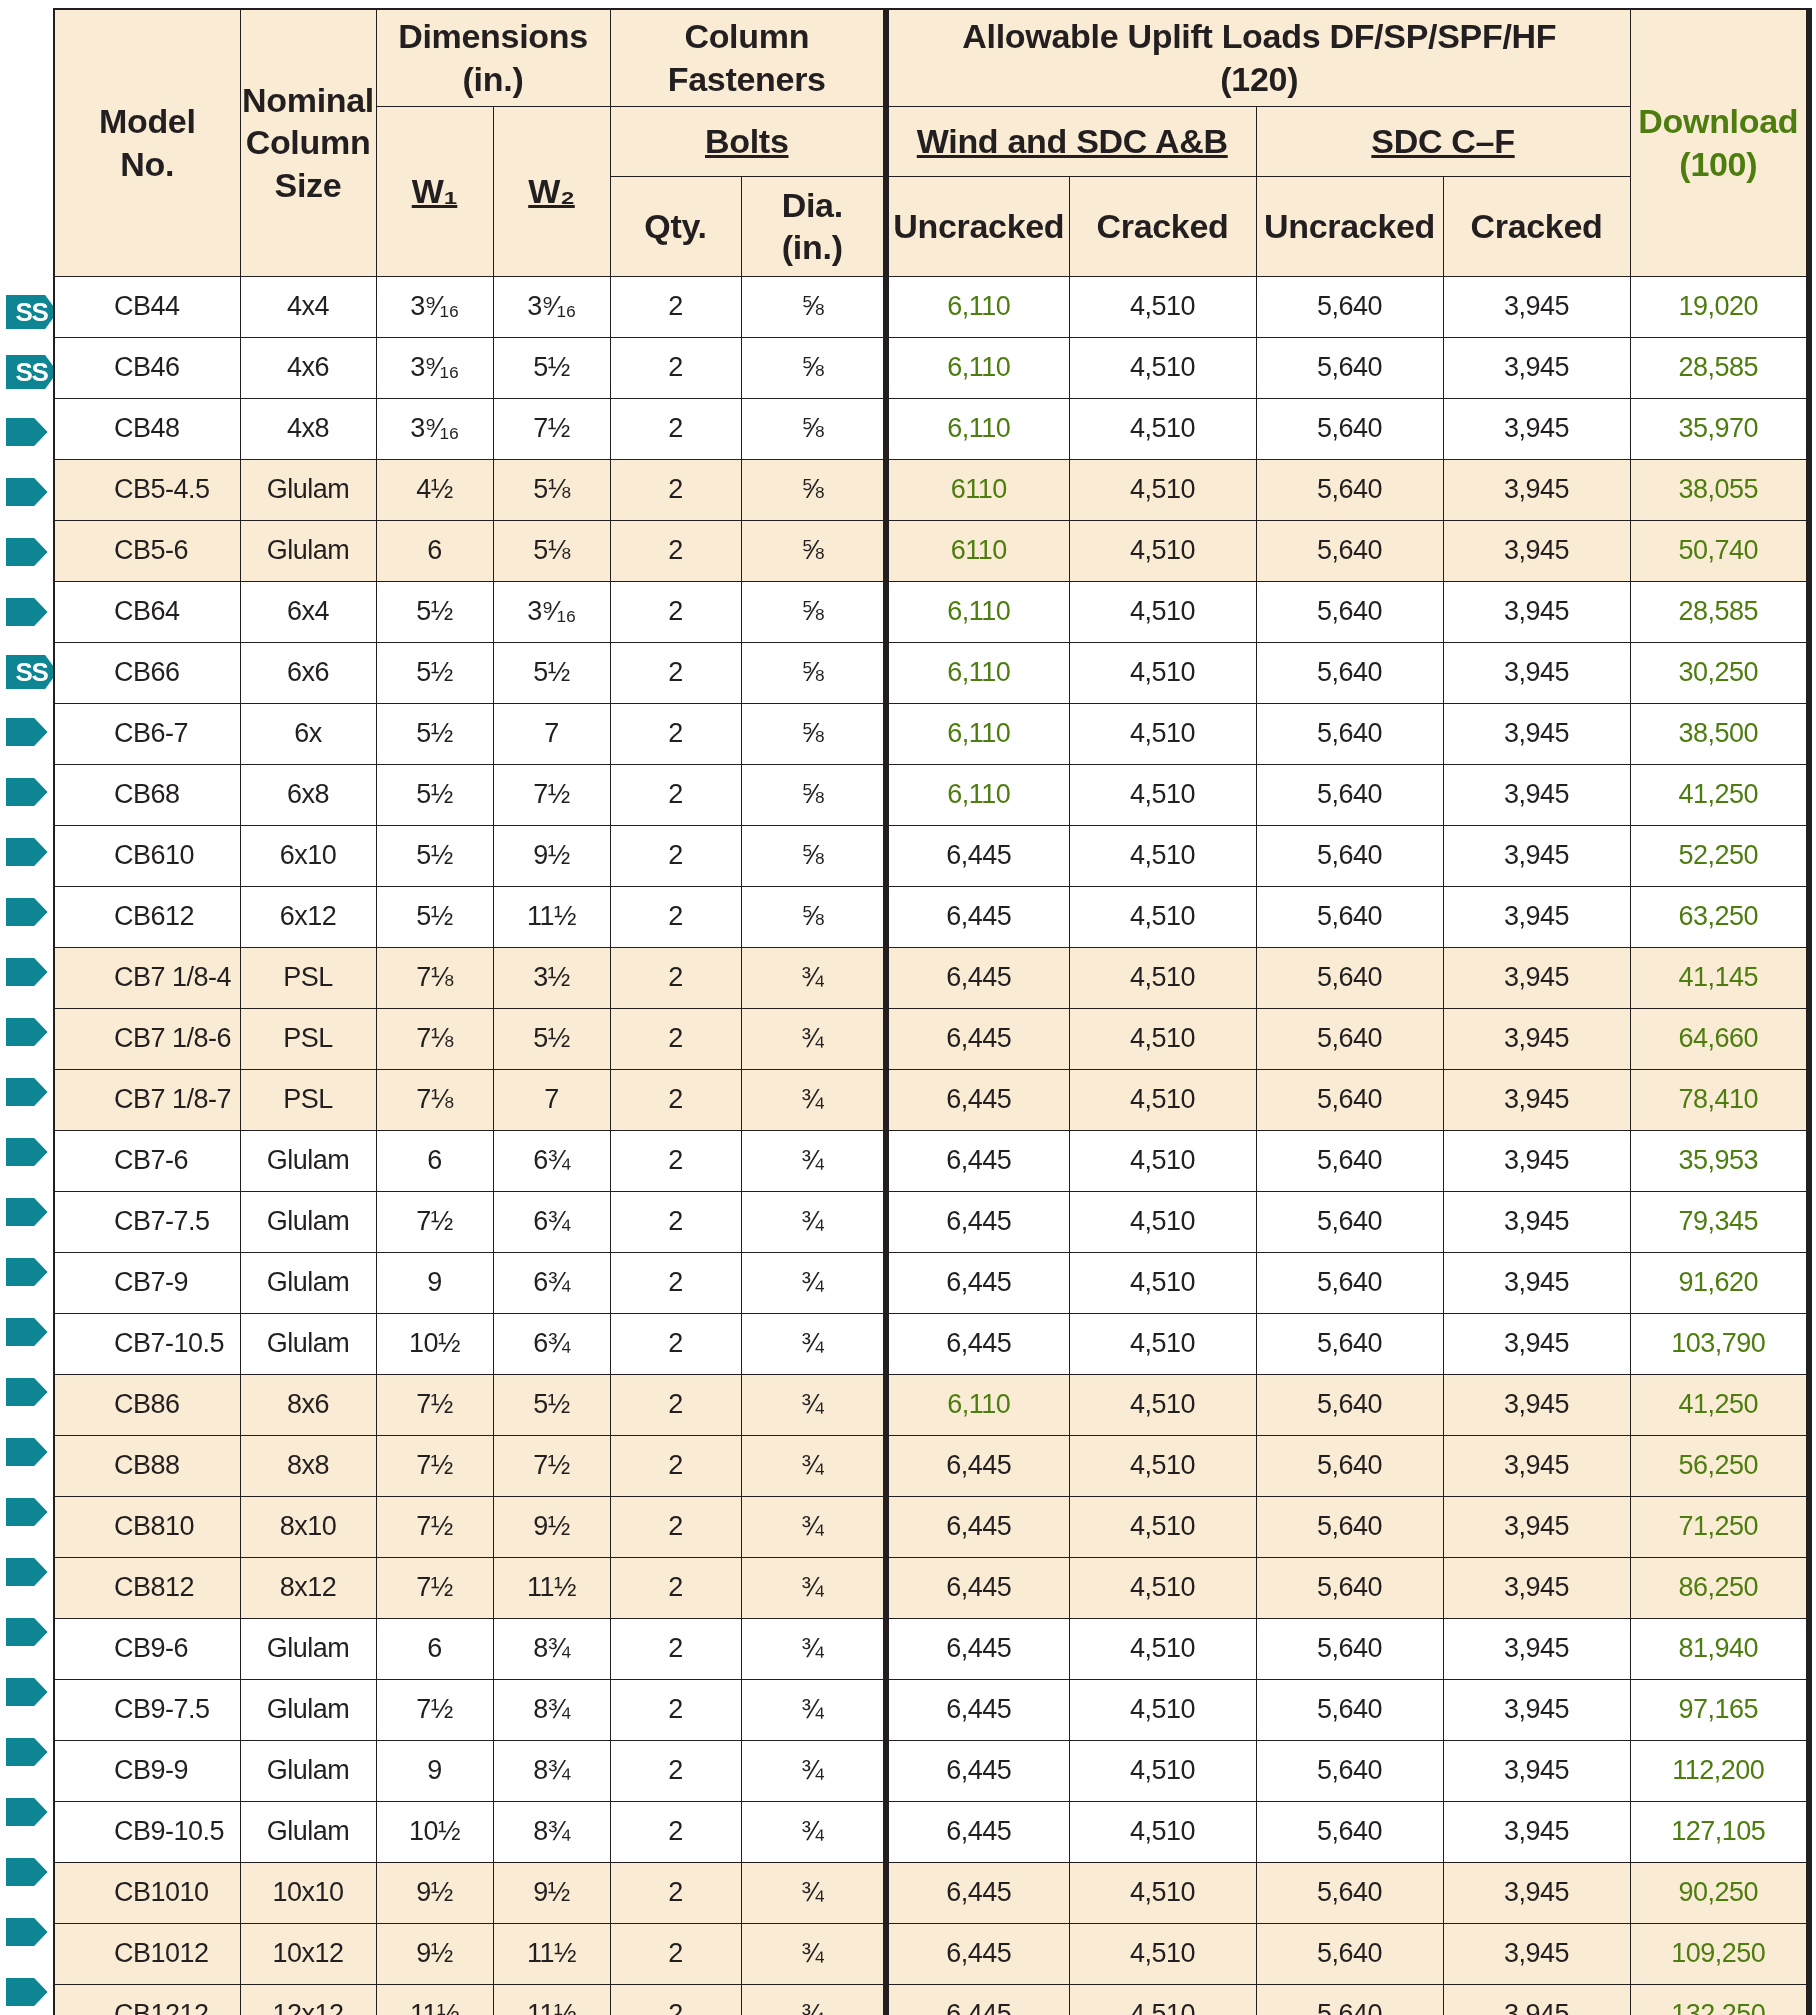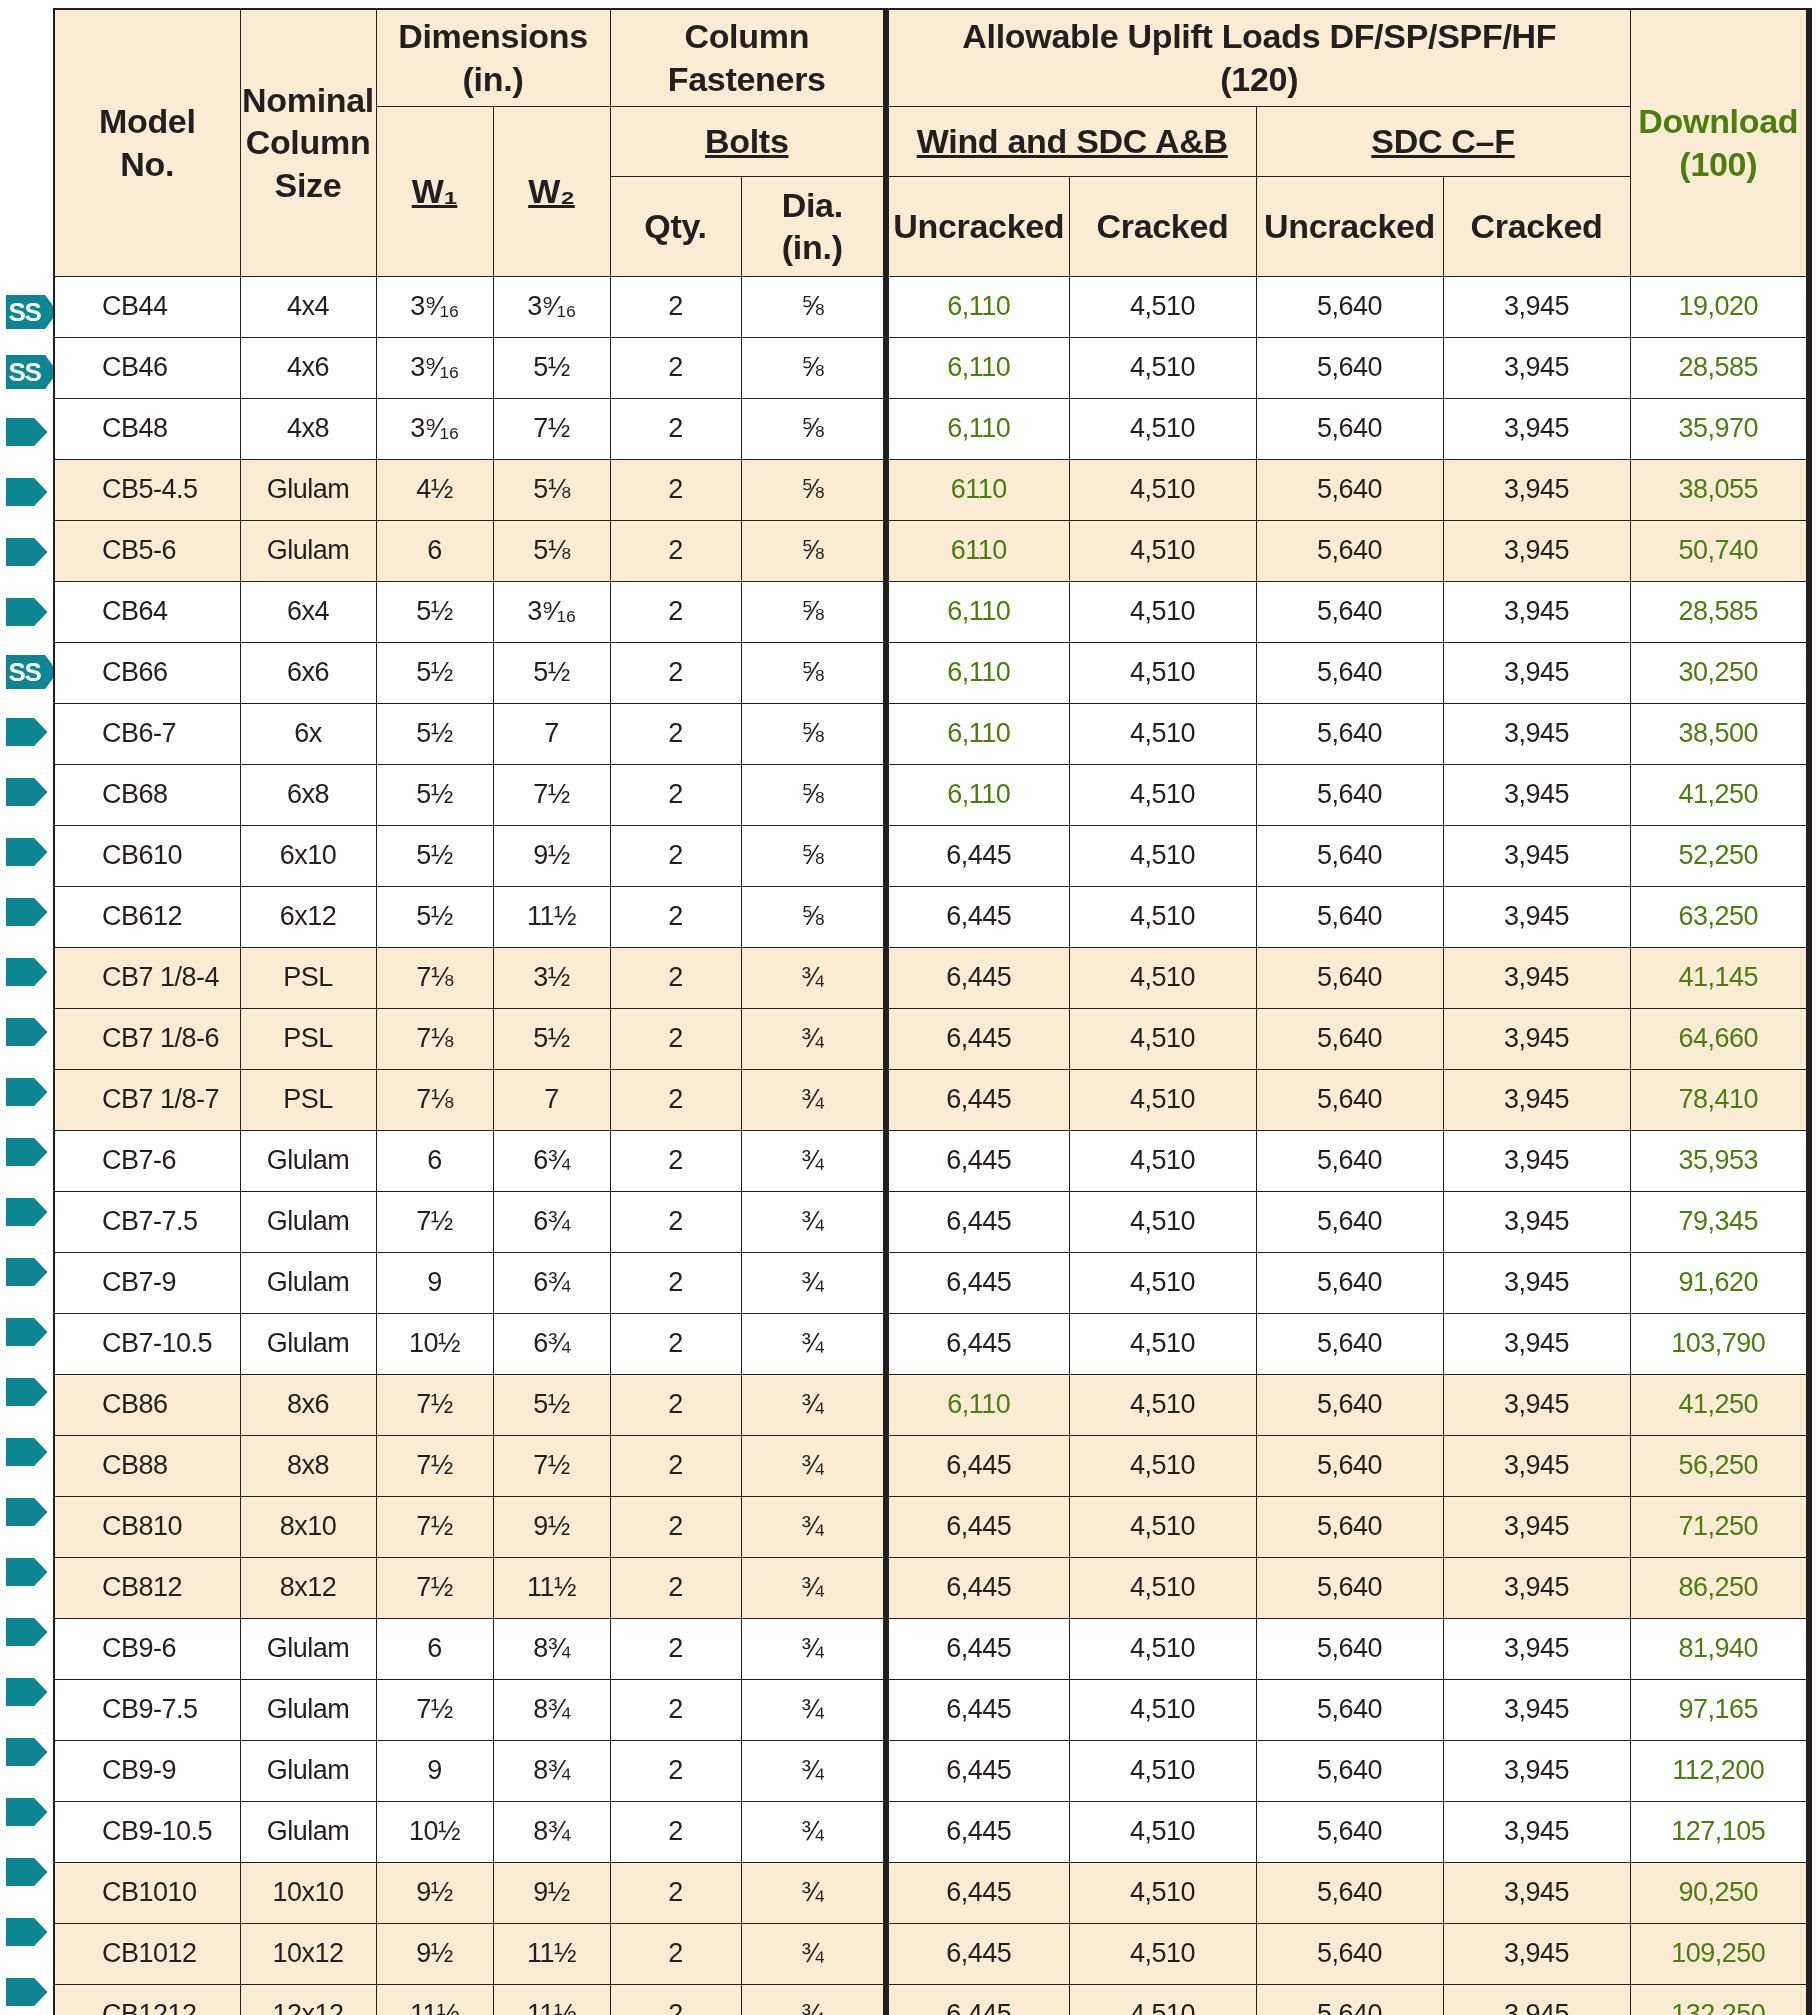--- a/index.html
+++ b/index.html
@@ -18,33 +18,33 @@
   }
   thead th {
     background:#faecd4; font-size:34px; font-weight:700; line-height:1.25;
     white-space:pre-line; letter-spacing:-0.3px;
   }
   .hr1 th { height:96px; }
   .hr2 th { height:69px;text-decoration:underline; }
   .hr3 th { height:99px; }
   tbody td { height:60px; font-size:27px; font-weight:400; letter-spacing:-0.5px; background:#ffffff; }
   tbody tr.shaded td { background:#faecd4; }
-  tbody td.model { text-align:left; padding-left:47px; }
+  tbody td.model { text-align:left; padding-left:59px; }
   .red { color:#4d7c0f; }
   .thick-left { border-left-width:6.6px !important; }
   
   .gutter { position:absolute; left:5.6px; top:282px; width:52px; }
   .gutter-row { height:60px; display:flex; align-items:center; }
   .badge {
     display:block; width:42px; height:28px; background:#0d8592;
     clip-path:polygon(0 0,68% 0,100% 50%,68% 100%,0 100%);
   }
   .badge.ss {
     width:52px; height:34px; box-sizing:border-box;
-    display:flex; align-items:center; justify-content:flex-start; padding-left:3px;
+    display:flex; align-items:center; justify-content:flex-start; padding-left:10px;
     color:#ffffff; font-size:26px; font-weight:700; letter-spacing:-1.4px;
     clip-path:polygon(0 0,76% 0,100% 50%,76% 100%,0 100%);
   }
 </style>
 </head>
 <body>
 
 <div class="gutter" id="gutter">
     <div class="gutter-row">
       <span class="badge ss">SS</span>

